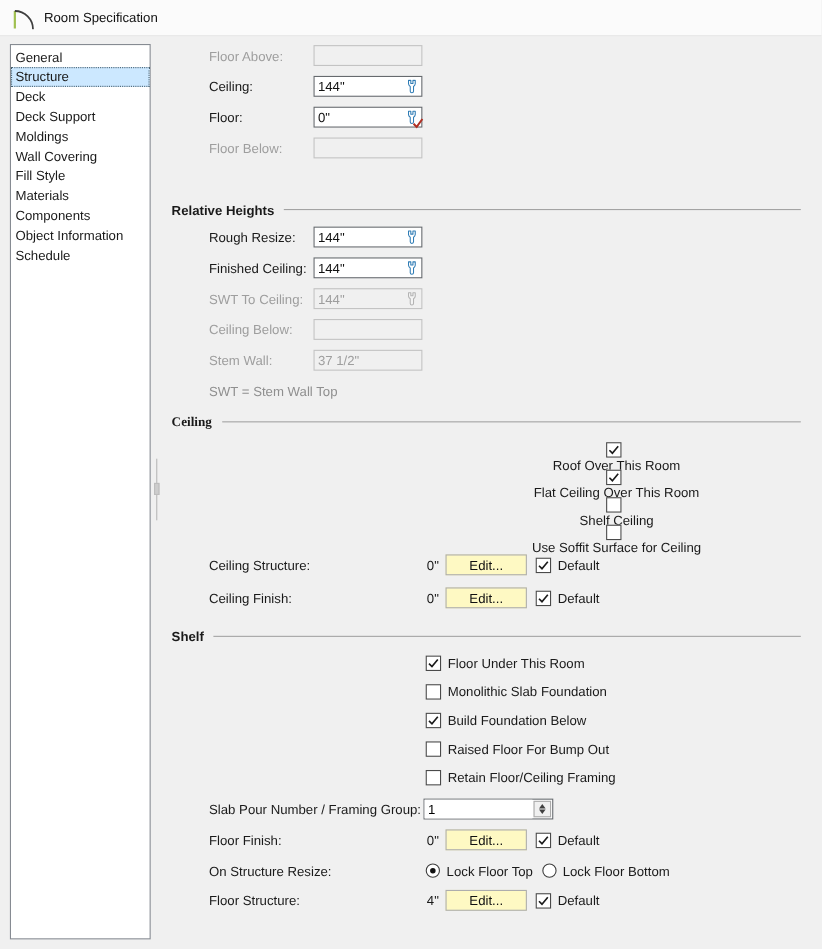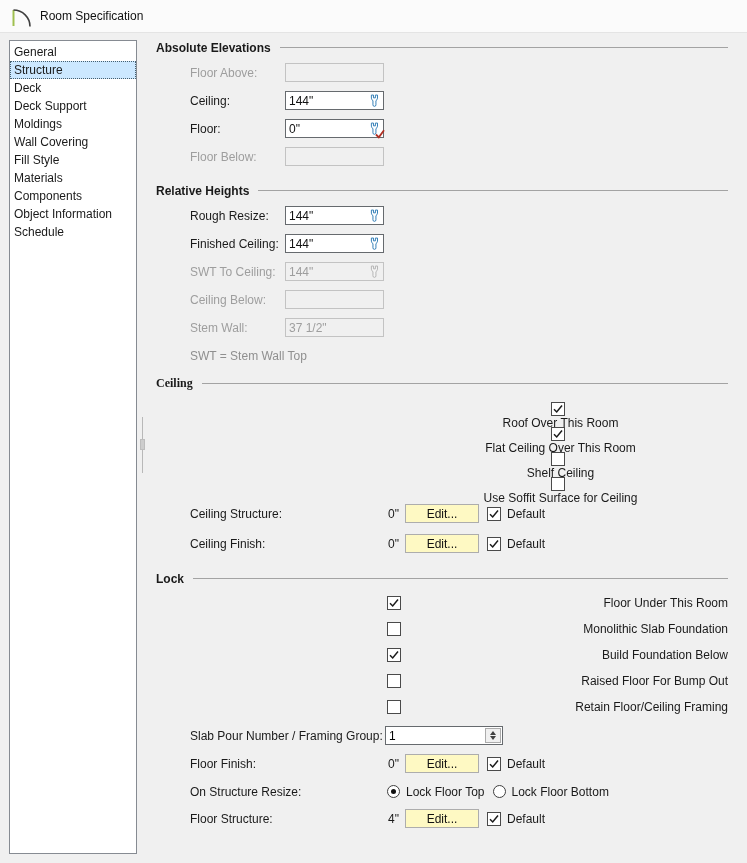--- a/index.html
+++ b/index.html
@@ -45,21 +45,21 @@
   .dis { color: #9e9e9e; }
   .fieldbox { position: relative; width: 99px; height: 19px; border: 1px solid #666a6e; background: #fff; }
   .fieldbox.off { border-color: #c3c3c3; background: #f0f0f0; }
   .fieldbox input { position: absolute; inset: 0; width: 100%; border: none; outline: none; background: transparent; font: inherit; padding-left: 3px; color: #111; }
   .fieldbox.off input { color: #9e9e9e; }
   .wr { position: absolute; right: 2px; top: 2px; }
   .redck { position: absolute; right: -2px; bottom: -2px; }
 
   .cbrow { display: flex; align-items: center; height: 16px; margin-left: 237px; }
   .sec-ceil .cbrow { margin-bottom: 9px; flex-direction: column; }
-  .sec-floor .cbrow { margin-bottom: 10px; justify-content: space-between; }
+  .sec-floor .cbrow { margin-bottom: 10px; }
   .cb { position: relative; width: 14px; height: 14px; border: 1px solid #4a4a4a; background: #fff; flex: none; }
   .cb svg { display: none; position: absolute; left: 0; top: 0; }
   .cb.checked svg { display: block; }
   .cb.off { border-color: #c9c9c9; background: #fdfdfd; }
   .cblabel { margin-left: 6px; white-space: nowrap; }
 
   .edrow { display: flex; align-items: center; height: 19px; margin-left: 40px; }
   .mt11 { margin-top: 11px; } .mt9 { margin-top: 9px; } .mt8 { margin-top: 8px; } .mt12 { margin-top: 12px; }
   .edlabel { width: 179px; white-space: nowrap; }
   .edlabel.wide { width: 197px; }
@@ -105,24 +105,20 @@
   <div class="side-item">Object Information</div>
   <div class="side-item">Schedule</div>
 </div>
 
 <div class="splitter">
   <span class="line"></span>
   <span class="grip"></span>
 </div>
 
 <div class="section sec-abs">
-  <div class="sec-head">
-    <span class="sec-title">Absolute Elevations</span>
-    <span class="sec-rule"></span>
-  </div>
   <div class="frow">
     <span class="flabel dis">Floor Above:</span>
     <span class="fieldbox off">
       <input disabled="" value="" style="">
     </span>
   </div>
   <div class="frow">
     <span class="flabel">Ceiling:</span>
     <span class="fieldbox">
       <input value="144&quot;" style="">
@@ -246,21 +242,21 @@
         <svg width="12" height="12" viewBox="0 0 12 12">
           <polyline points="2,6.3 4.7,9 10,2.6" stroke="#1b1b1b" stroke-width="1.5" fill="none"></polyline>
         </svg>
       </span>
     <span class="cblabel">Default</span>
   </div>
 </div>
 
 <div class="section sec-floor">
   <div class="sec-head">
-    <span class="sec-title">Lock</span>
+    <span class="sec-title">Shelf</span>
     <span class="sec-rule"></span>
   </div>
   <div class="cbrow">
     <span class="cb checked">
         <svg width="12" height="12" viewBox="0 0 12 12">
           <polyline points="2,6.3 4.7,9 10,2.6" stroke="#1b1b1b" stroke-width="1.5" fill="none"></polyline>
         </svg>
       </span>
     <span class="cblabel">Floor Under This Room</span>
   </div>

